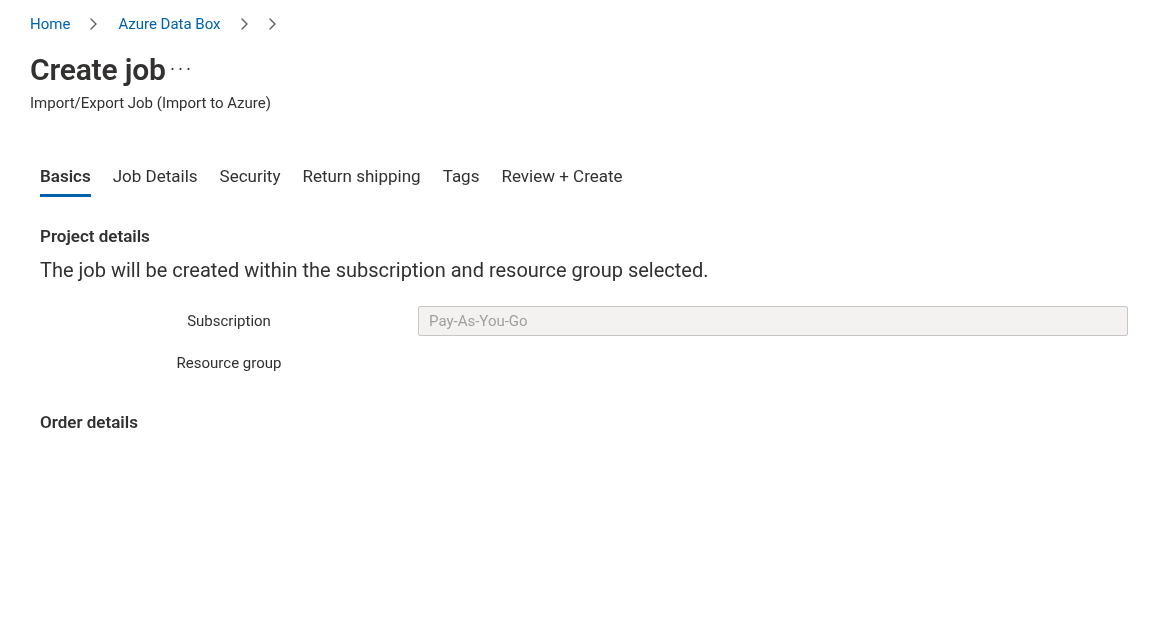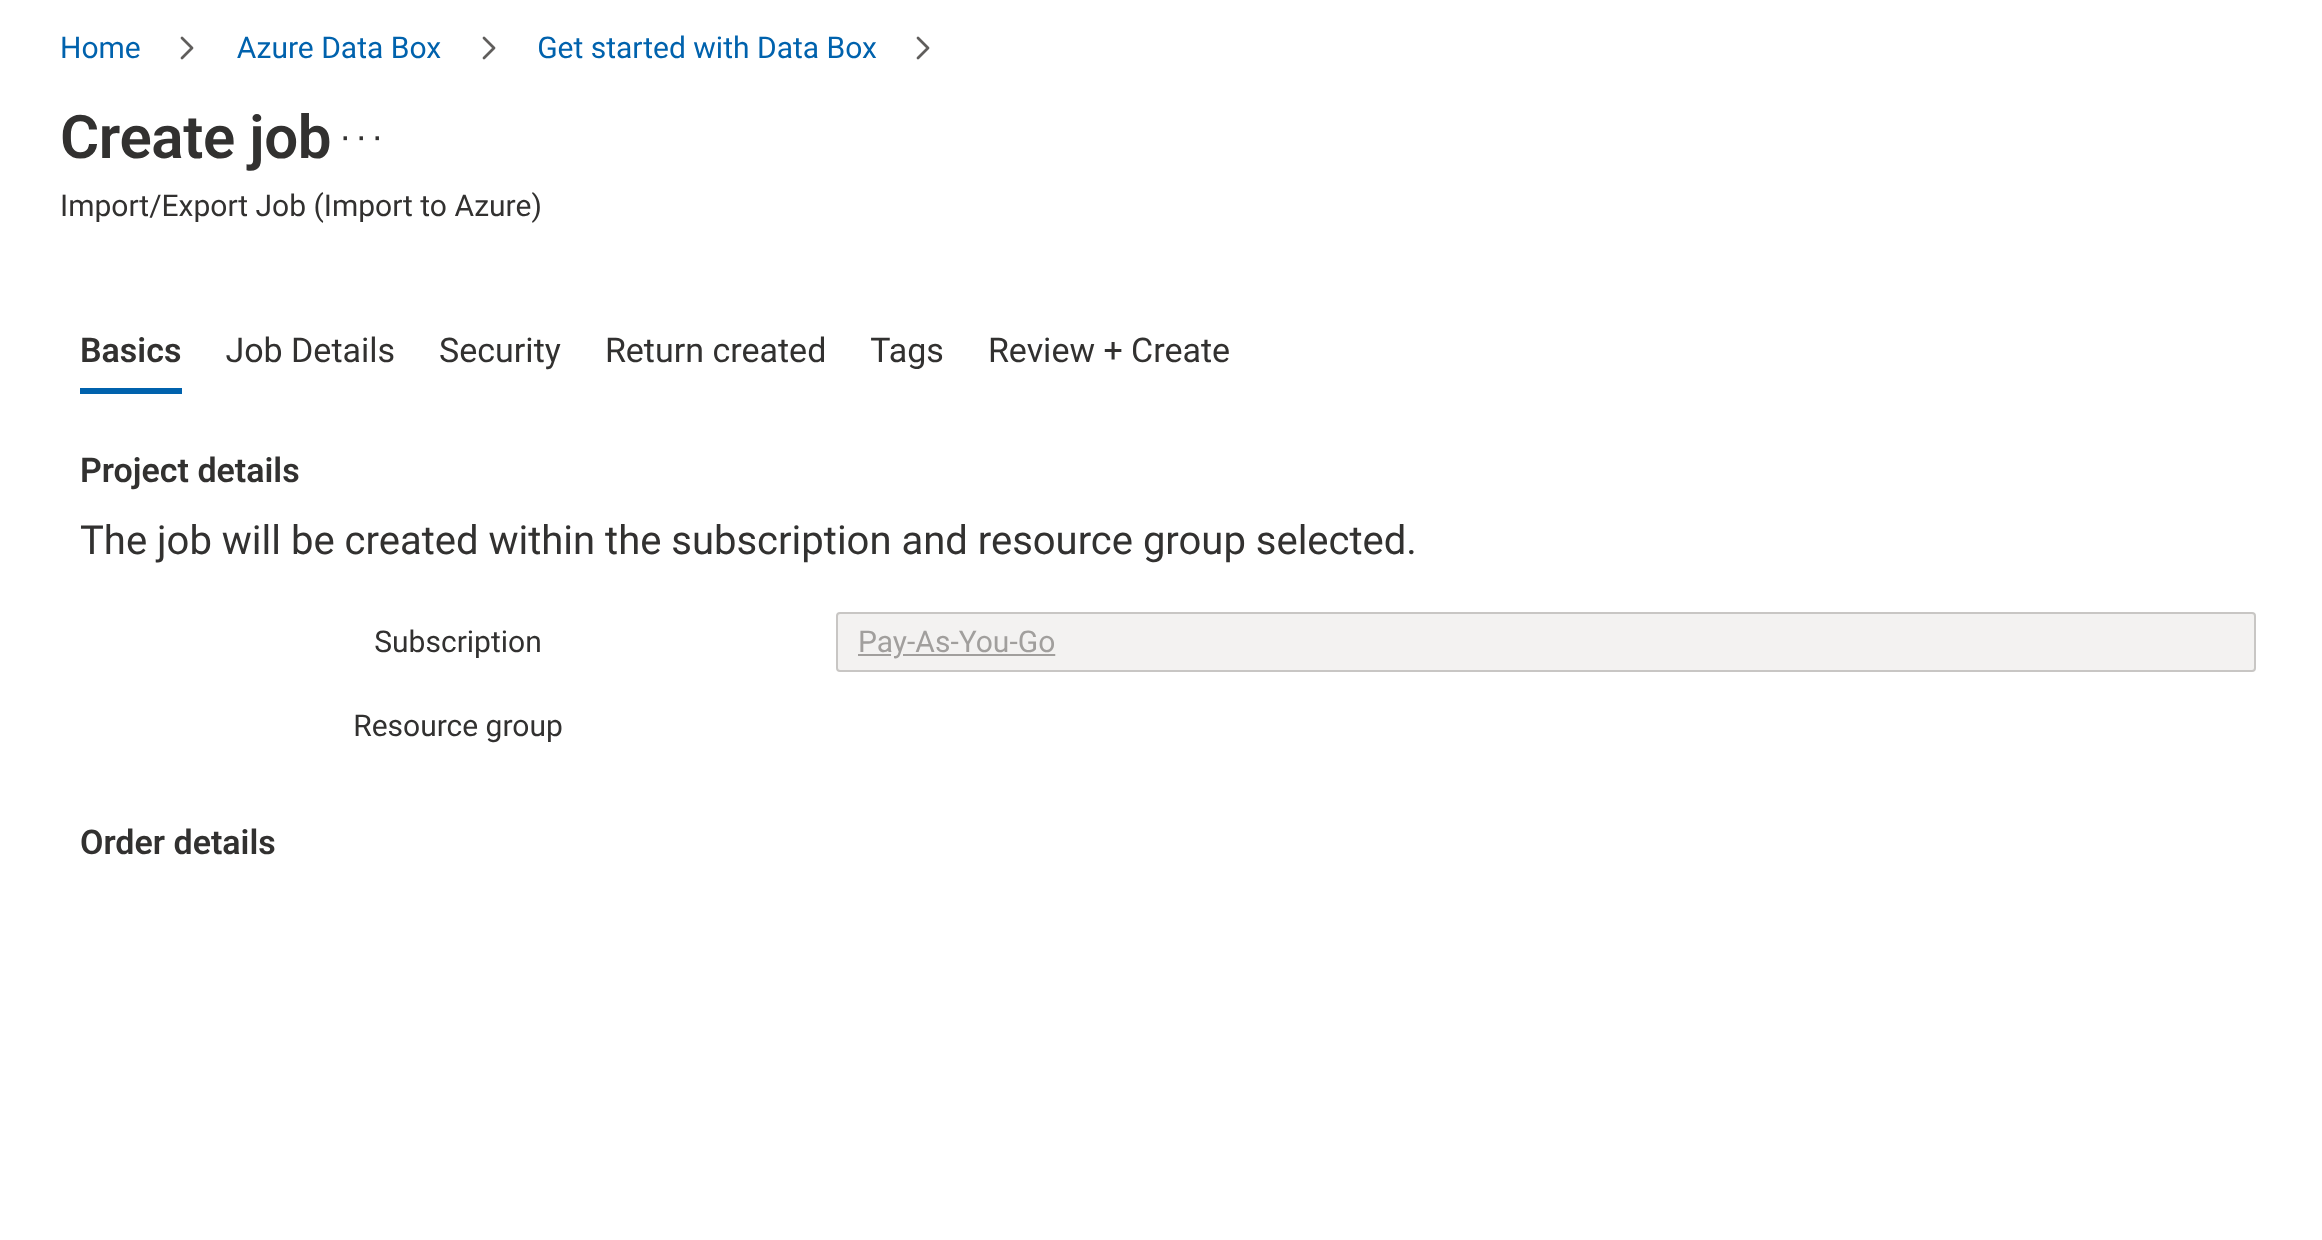--- a/index.html
+++ b/index.html
@@ -120,21 +120,20 @@
     width:100%;
     box-sizing:border-box;
     height:30px;
     padding:0 10px;
     font-family:inherit;
     font-size:15px;
     border:1px solid var(--input-border);
     border-radius:2px;
     background:#fff;
     color:var(--text);
-    text-decoration:underline;
   }
   .input:disabled{
     background:var(--input-disabled-bg);
     border-color:var(--input-disabled-border);
     color:var(--input-disabled-text);
   }
   .input.valid{
     border-color:var(--valid-border);
     padding-right:34px;
   }
@@ -157,41 +156,40 @@
     <svg width="8" height="12" viewBox="0 0 8 12">
         <path d="M1 1l5 5-5 5" fill="none" stroke="#605e5c" stroke-width="1.4" stroke-linecap="round" stroke-linejoin="round"></path>
       </svg>
   </span>
   <a href="#">Azure Data Box</a>
   <span class="bc-sep">
     <svg width="8" height="12" viewBox="0 0 8 12">
         <path d="M1 1l5 5-5 5" fill="none" stroke="#605e5c" stroke-width="1.4" stroke-linecap="round" stroke-linejoin="round"></path>
       </svg>
   </span>
-  <a href="#">Get started with Data Box</a>
   <span class="bc-sep">
     <svg width="8" height="12" viewBox="0 0 8 12">
         <path d="M1 1l5 5-5 5" fill="none" stroke="#605e5c" stroke-width="1.4" stroke-linecap="round" stroke-linejoin="round"></path>
       </svg>
   </span>
 </nav>
 
 <div class="title-row">
   <h1 class="page-title">Create job</h1>
   <button class="more-btn" aria-label="More">
     <span>···</span>
   </button>
 </div>
 <p class="subtitle">Import/Export Job (Import to Azure)</p>
 
 <div class="tabs">
   <button class="tab active">Basics</button>
   <button class="tab">Job Details</button>
   <button class="tab">Security</button>
-  <button class="tab">Return created</button>
+  <button class="tab">Return shipping</button>
   <button class="tab">Tags</button>
   <button class="tab">Review + Create</button>
 </div>
 
 <div class="section">
   <h2>Project details</h2>
   <p class="desc">The job will be created within the subscription and resource group selected.</p>
 
   <div class="form-row">
     <div class="form-label">Subscription</div>

